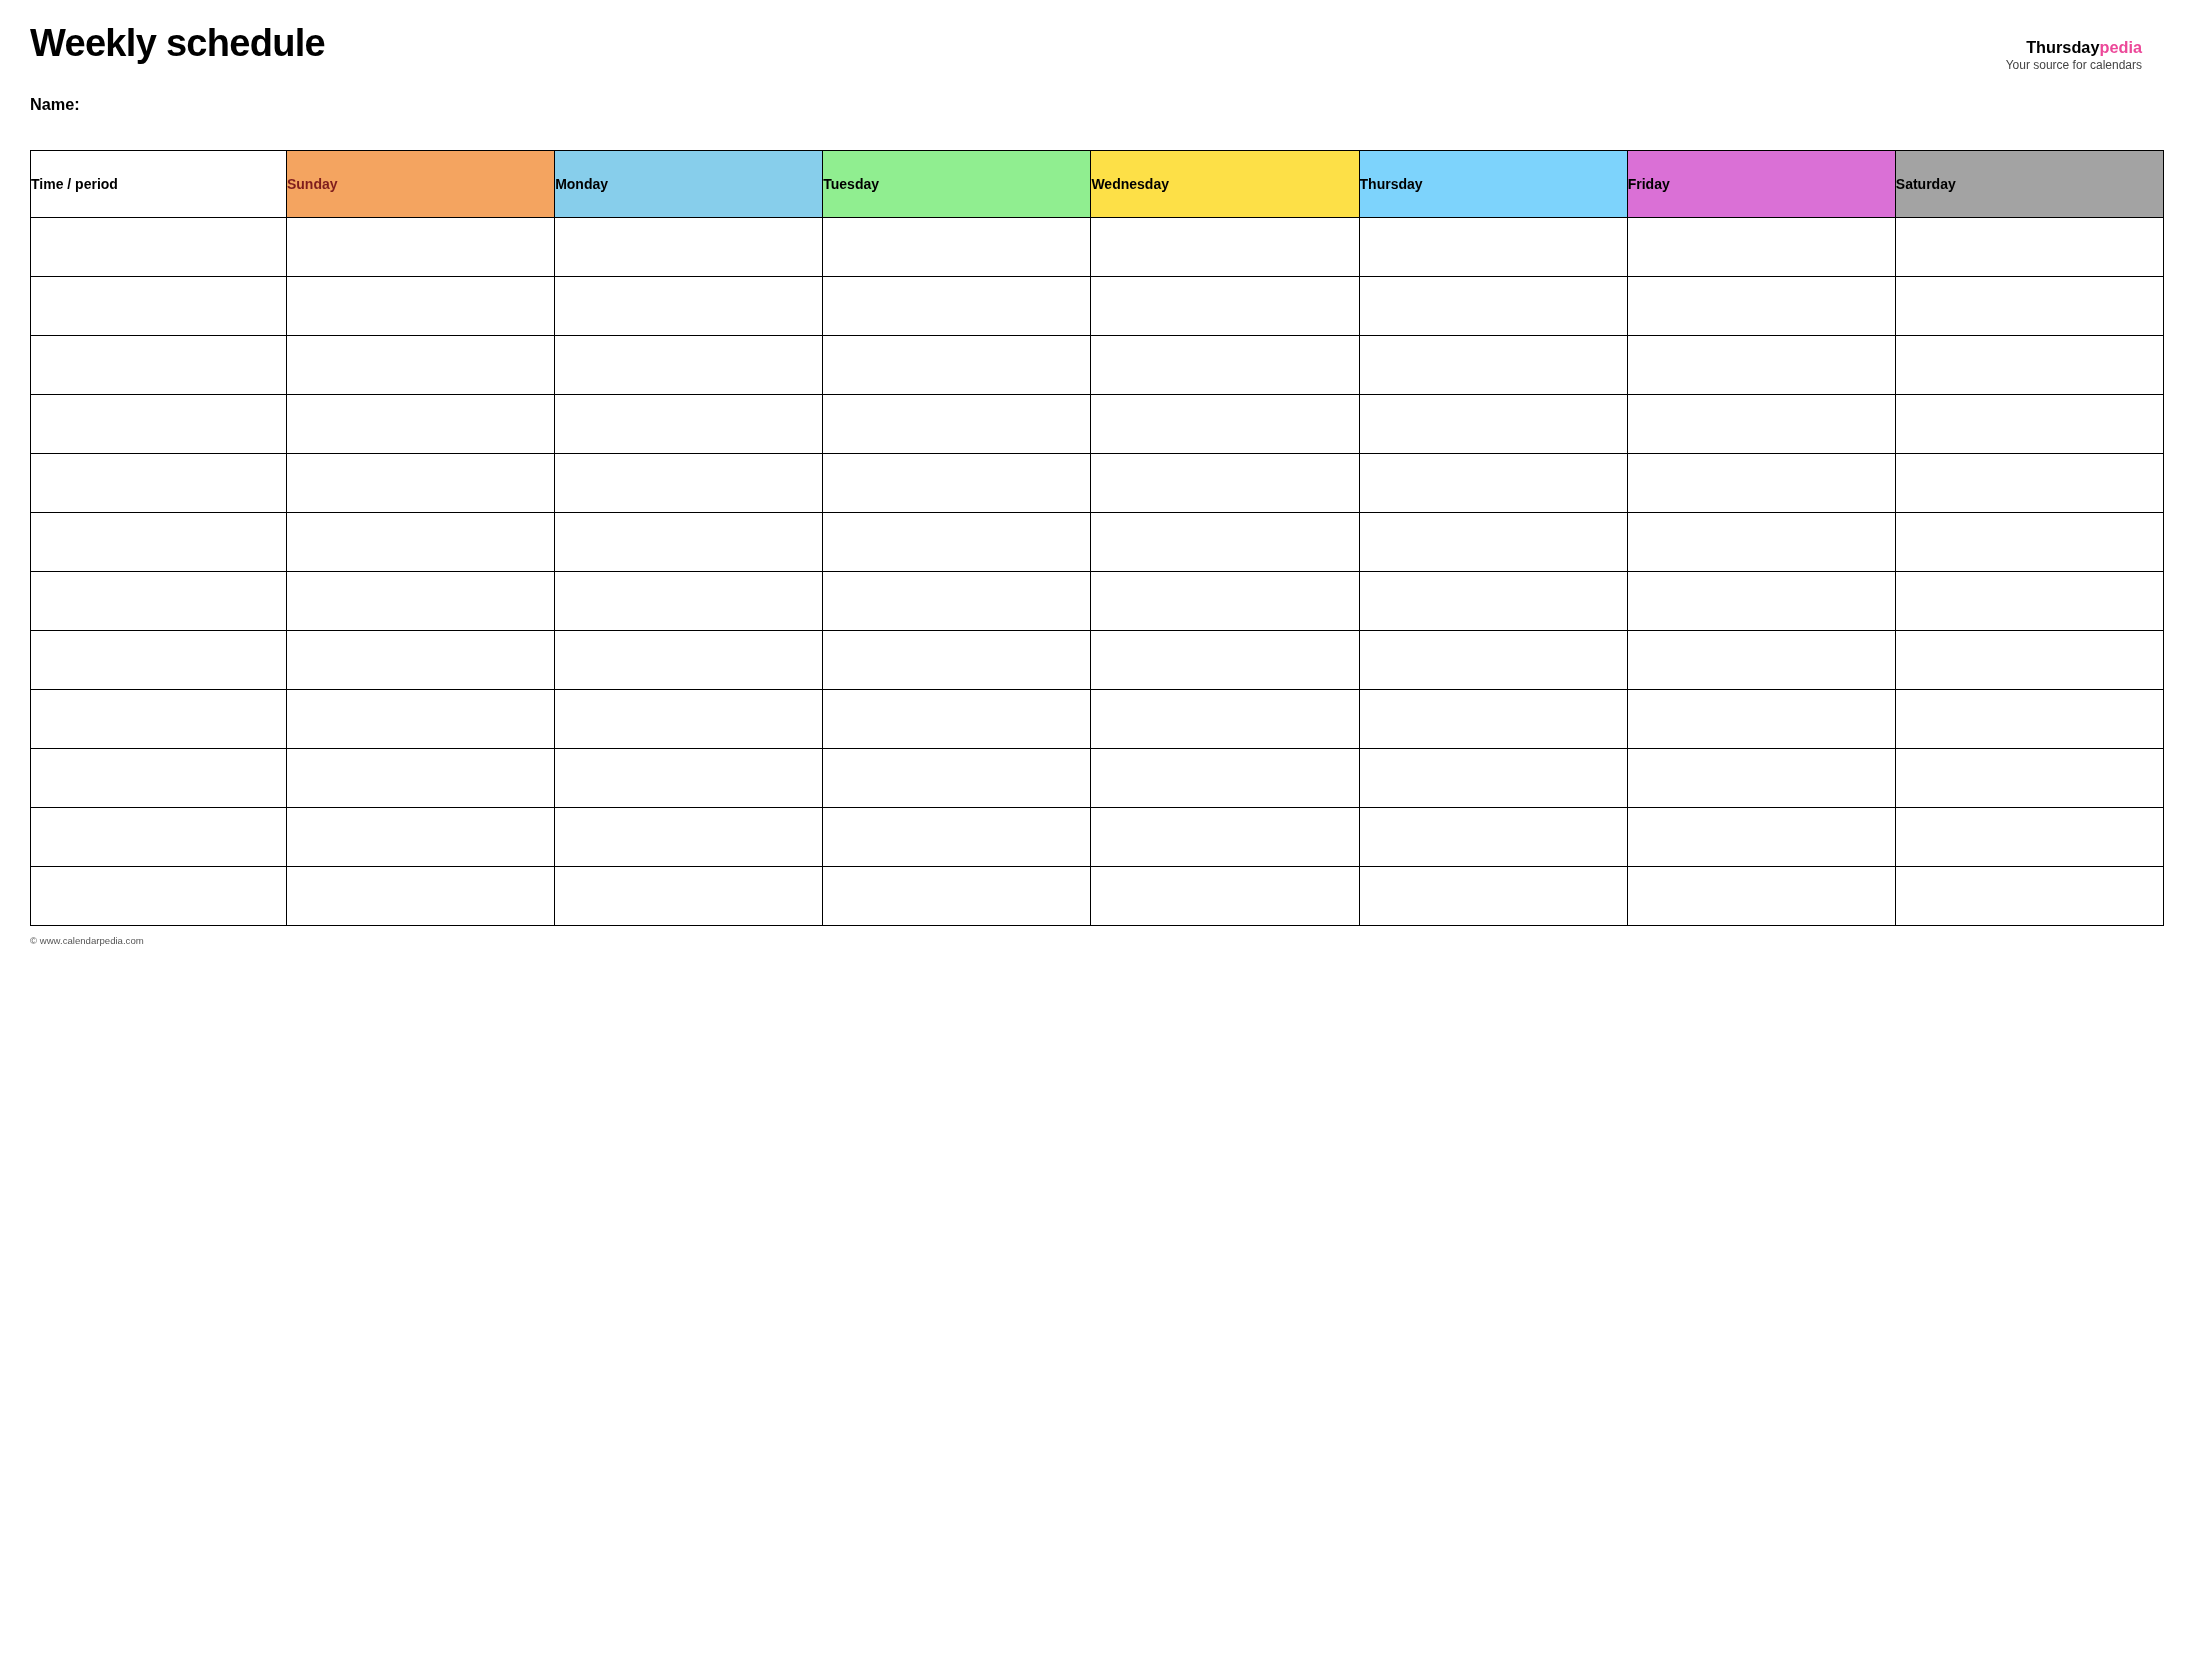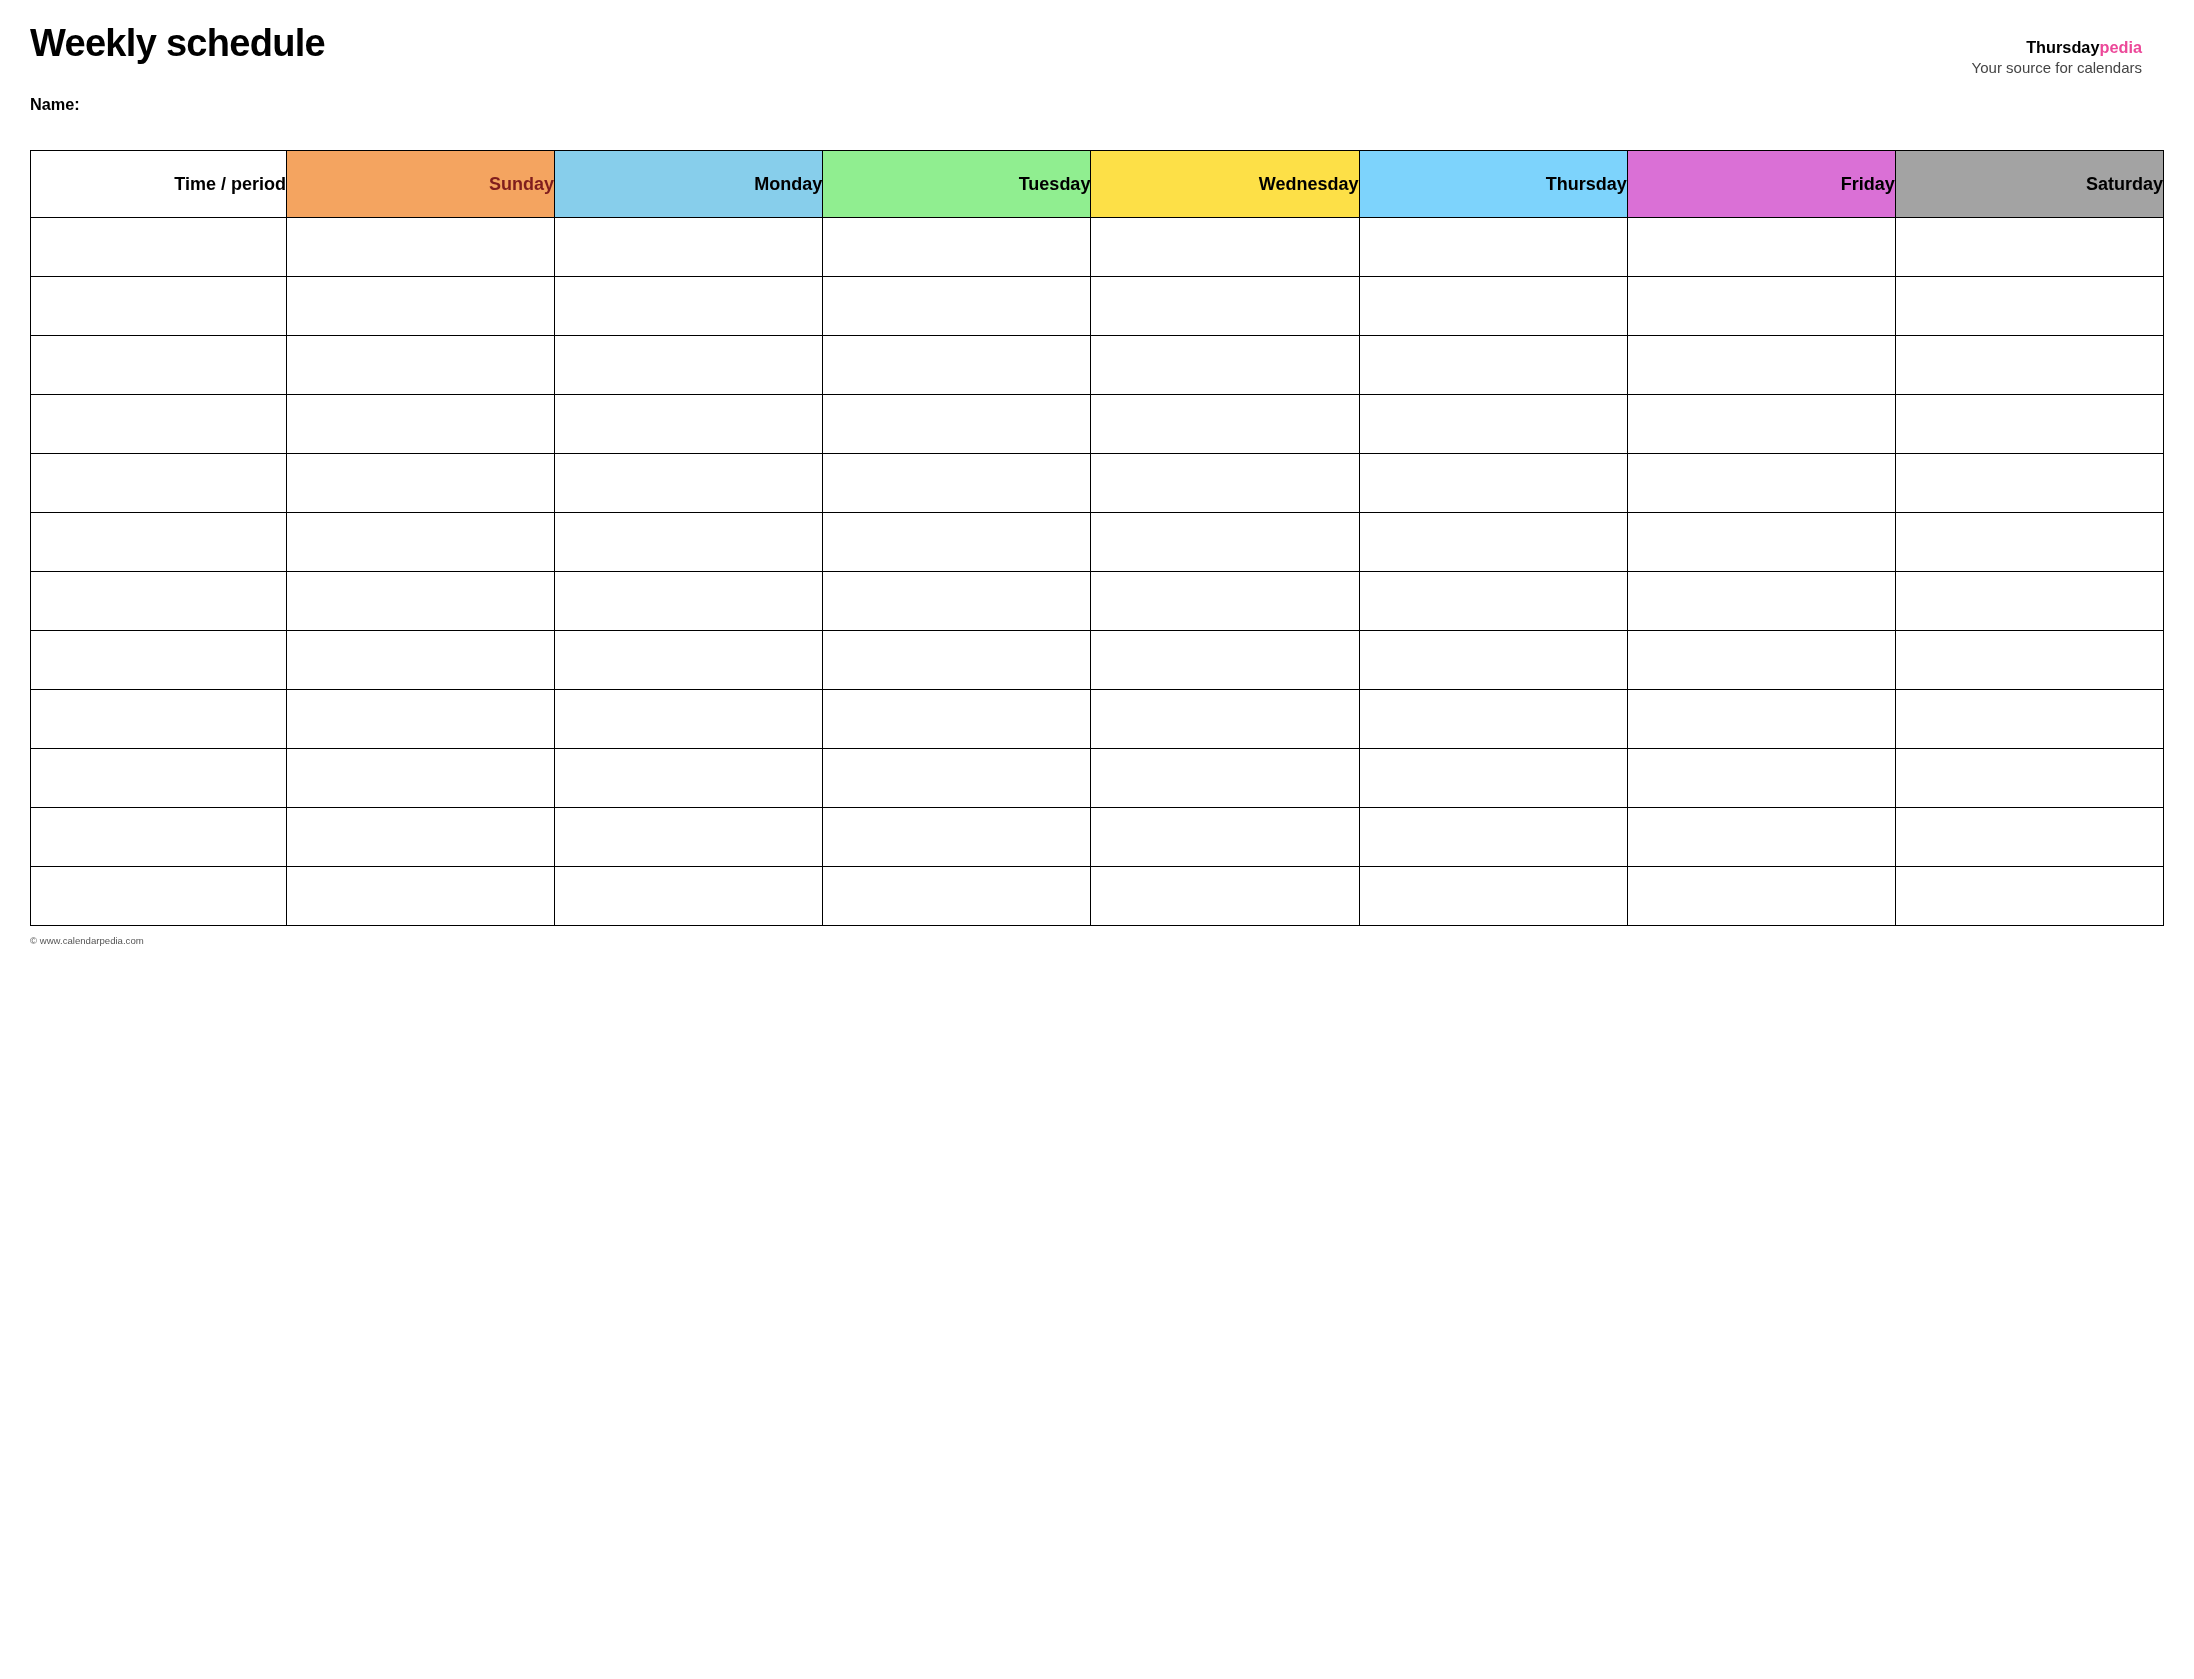--- a/index.html
+++ b/index.html
@@ -43,42 +43,42 @@
       font-size: 16.3px;
       font-weight: bold;
       color: #000000;
     }
 
     .logo-text span.red {
       color: #ec4899;
     }
 
     .logo-subtext {
-      font-size: 15px;
+      font-size: 12px;
       color: #444444;
     }
 
     .schedule-table {
       width: 100%;
       border-collapse: collapse;
       border: 1.5px solid #000000;
     }
 
     .schedule-table th,
     .schedule-table td {
       border: 1.1px solid #000000;
       padding: 0;
       height: 59px;
     }
 
     .schedule-table th {
       height: 67px;
-      font-size: 18px;
+      font-size: 14px;
       font-weight: bold;
-      text-align: right;
+      text-align: left;
       vertical-align: middle;
     }
 
     .schedule-table td {
       vertical-align: top;
     }
 
     .header-time {
       background-color: #ffffff;
       width: 12%;

